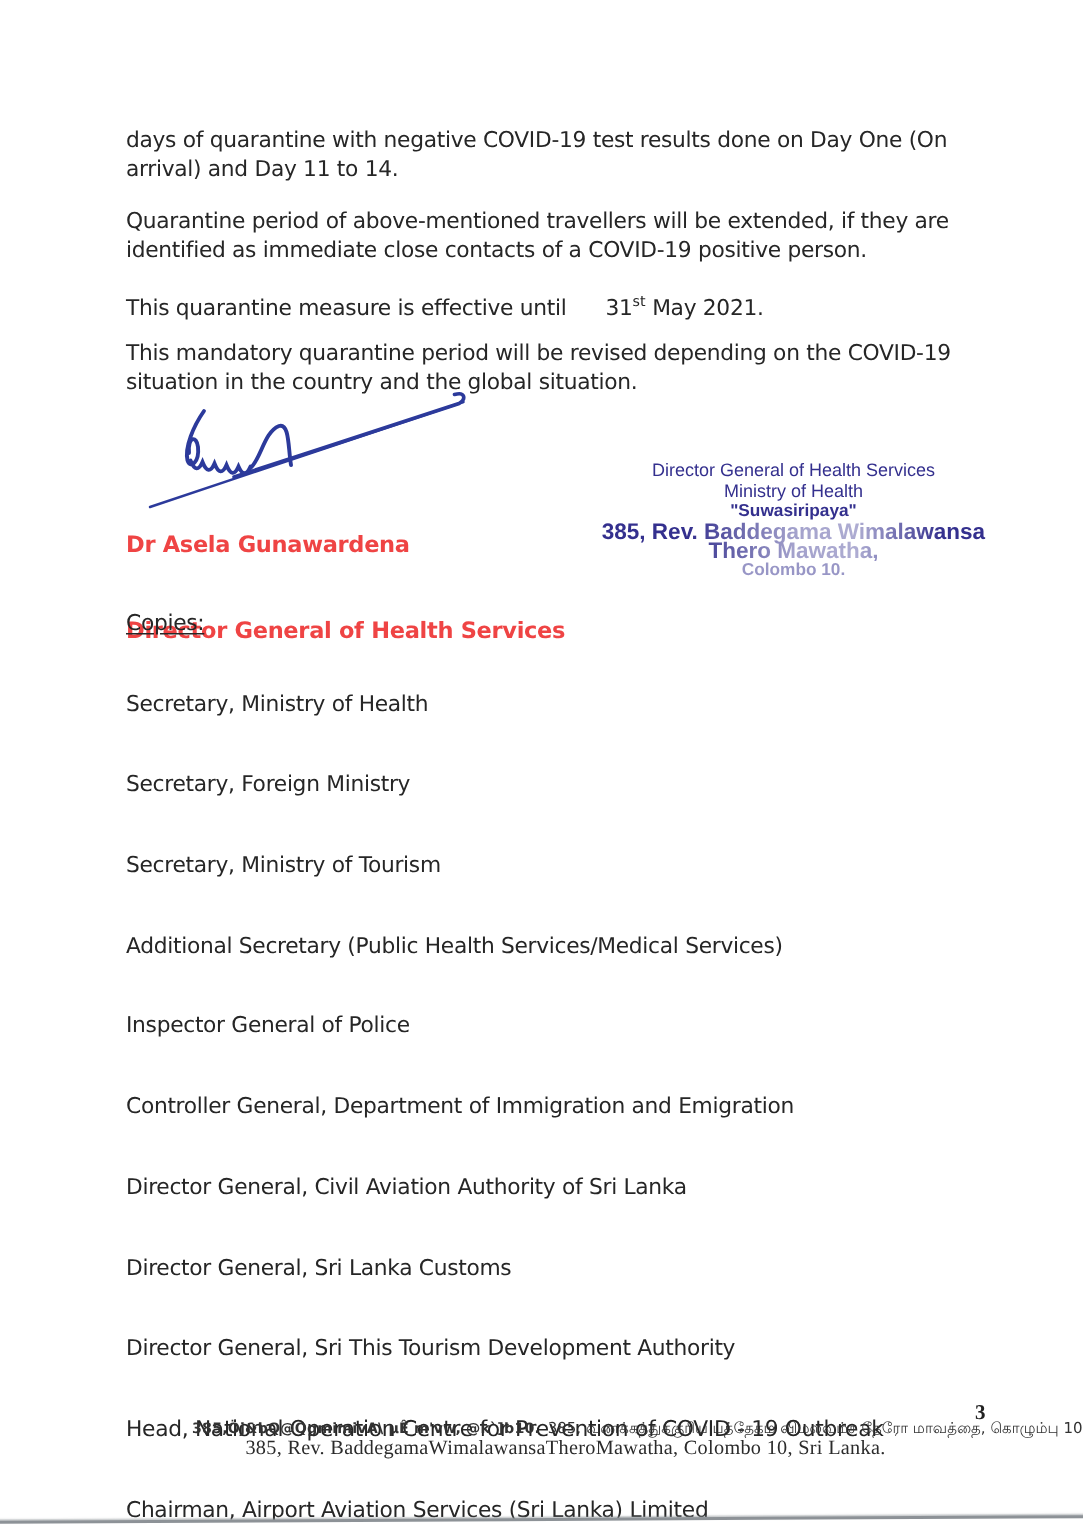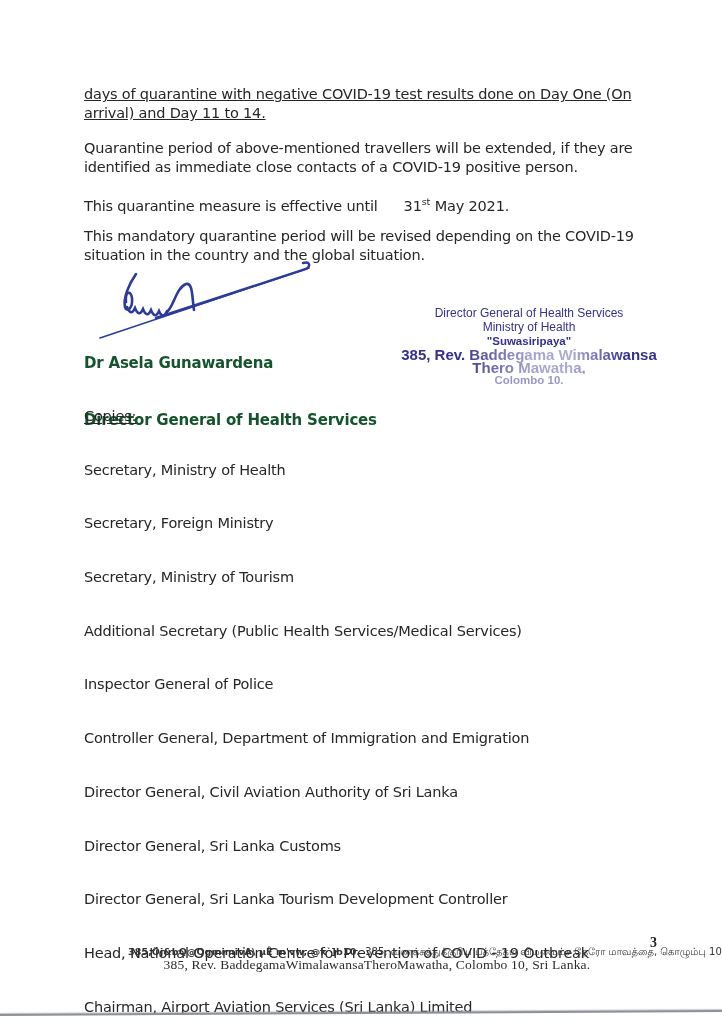--- a/index.html
+++ b/index.html
@@ -13,30 +13,30 @@
   }
   .body-text{
     position:absolute;
     left:84px;
     font-size:14.5px;
     line-height:19px;
     letter-spacing:-0.2px;
     white-space:pre;
     color:#262626;
   }
-  .p1{top:85px;text-decoration:underline;}
+  .p1{top:85px;}
   .p2{top:139px;}
   .p3{top:192px;}
   .p4{top:227px;}
   .date-day{padding-left:26px;}
   .sup{font-size:9.5px;vertical-align:super;letter-spacing:0;}
   .sig-block{
     position:absolute;left:84px;top:316px;
     font-size:15px;line-height:19px;font-weight:bold;
-    color:#14532d;white-space:pre;letter-spacing:-0.2px;
+    color:#ef4444;white-space:pre;letter-spacing:-0.2px;
   }
   .signature-svg{position:absolute;left:96px;top:254px;}
   .stamp{
     position:absolute;left:388px;top:306px;width:282px;
     text-align:center;color:#34308e;line-height:13.5px;
   }
   .stamp .s1{font-family:"Liberation Serif", serif;font-weight:bold;font-size:13.5px;letter-spacing:0.6px;line-height:16px;}
   .stamp .s2,.stamp .s3{font-family:"Liberation Sans", sans-serif;font-size:12px;line-height:14px;}
   .stamp .s4{font-family:"Liberation Sans", sans-serif;font-weight:bold;font-size:11.5px;line-height:14px;}
   .stamp .s5{
@@ -113,21 +113,21 @@
   <div class="copies">
     <div class="heading">Copies:</div>
     <div>Secretary, Ministry of Health</div>
     <div>Secretary, Foreign Ministry</div>
     <div>Secretary, Ministry of Tourism</div>
     <div>Additional Secretary (Public Health Services/Medical Services)</div>
     <div>Inspector General of Police</div>
     <div>Controller General, Department of Immigration and Emigration</div>
     <div>Director General, Civil Aviation Authority of Sri Lanka</div>
     <div>Director General, Sri Lanka Customs</div>
-    <div>Director General, Sri Lanka Tourism Development Controller</div>
+    <div>Director General, Sri This Tourism Development Authority</div>
     <div>Head, National Operation Centre for Prevention of COVID - 19 Outbreak</div>
     <div>Chairman, Airport Aviation Services (Sri Lanka) Limited</div>
   </div>
 
   <div class="footer-line1">
     <span class="sinhala">385,Öj&amp;bQ@QgmimivA\ µÊ m'vw, @k`]b10.</span>
     <span class="tamil">385, வணக்கத்துக்குரிய பத்தேகம விமலவம்ச தேரோ மாவத்தை, கொழும்பு 10.</span>
   </div>
 
   <div class="page-number">3</div>

